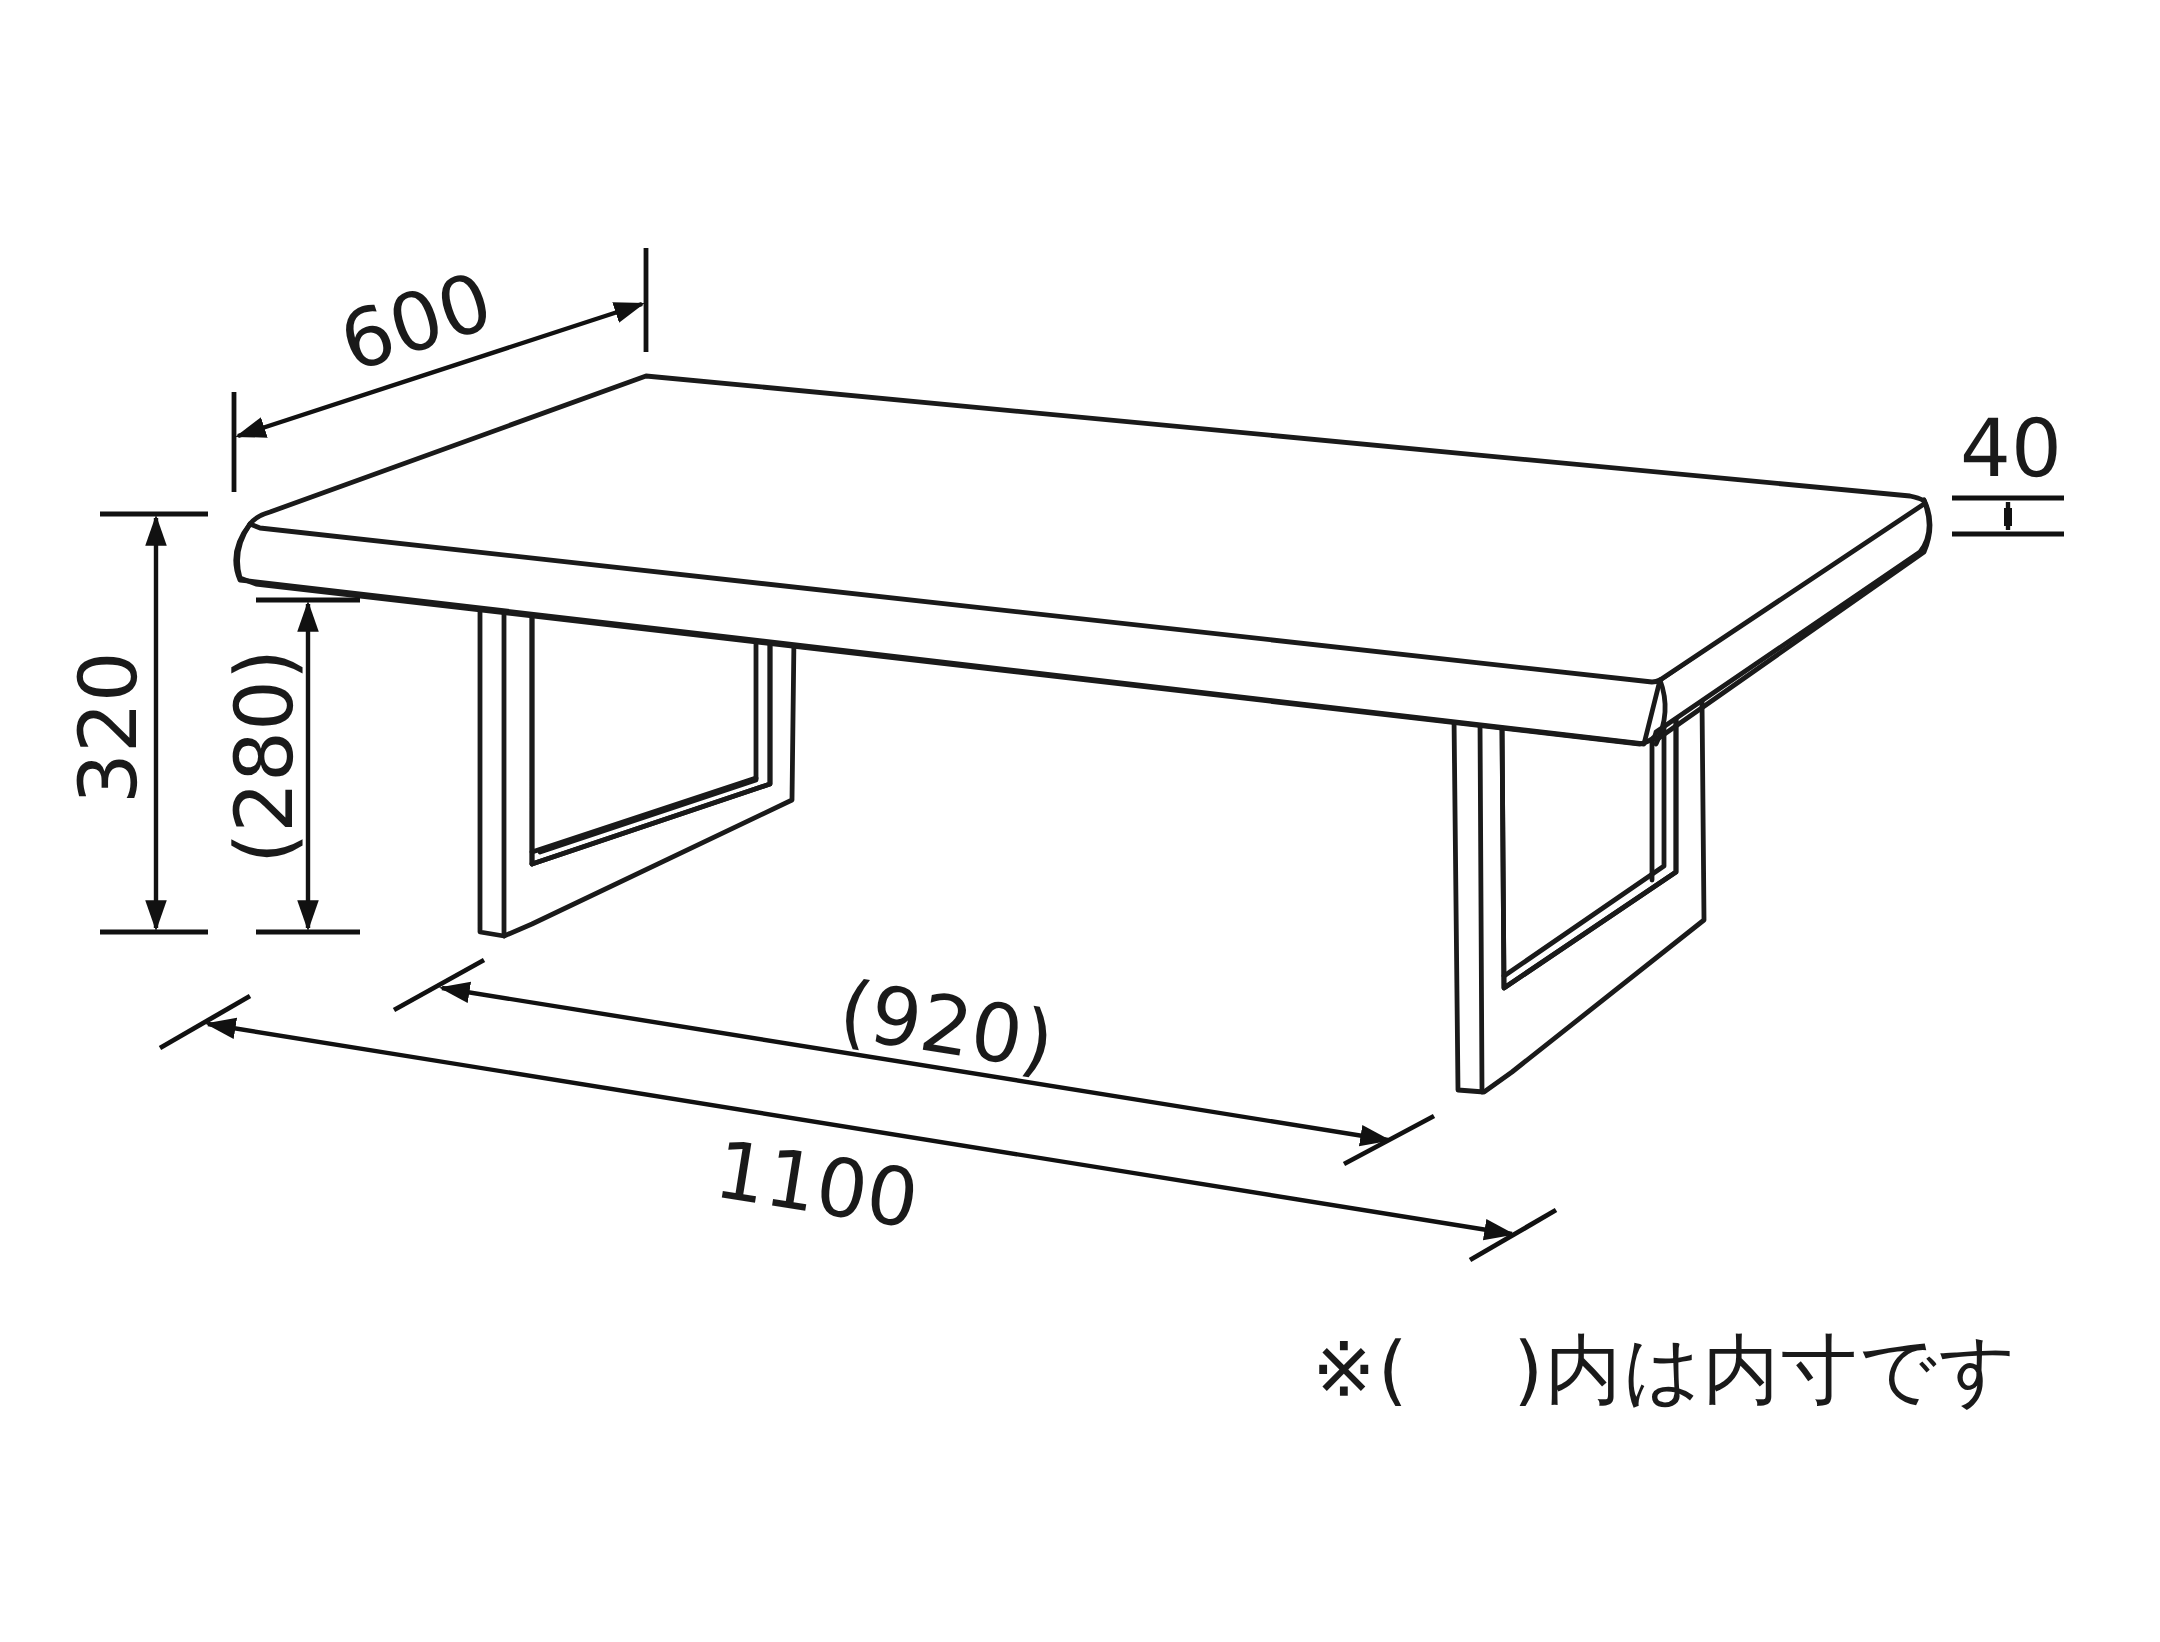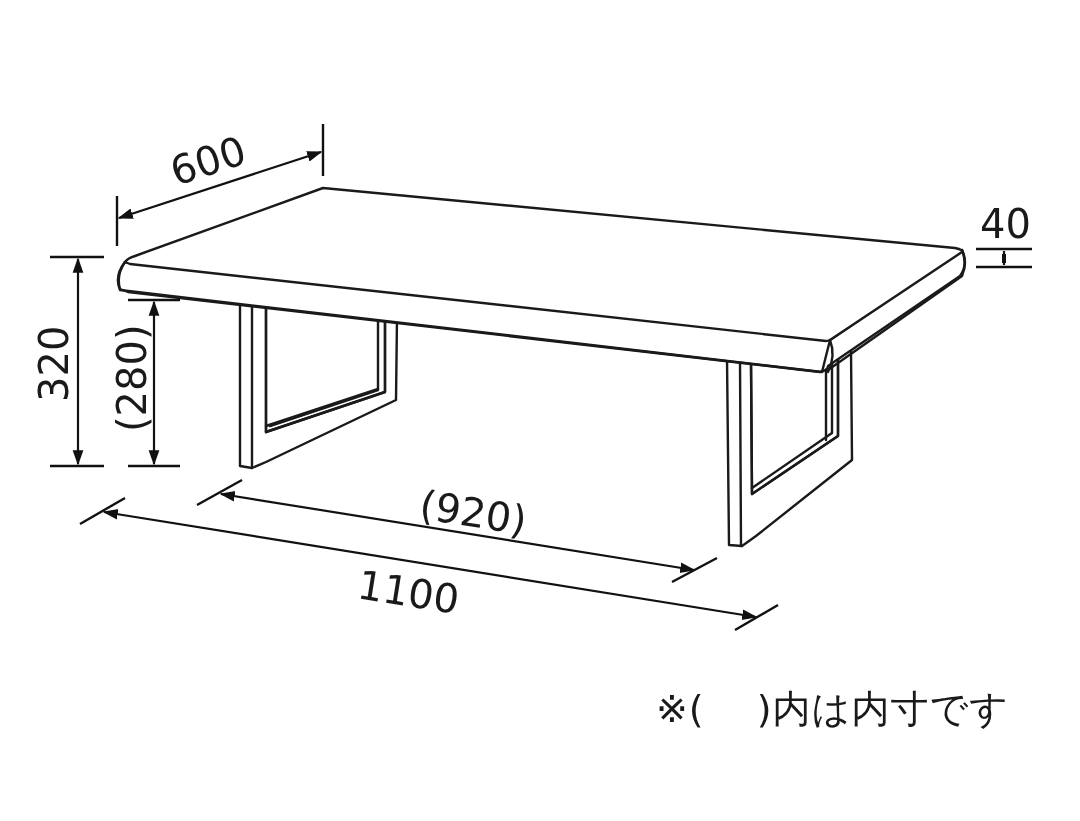--- a/index.html
+++ b/index.html
@@ -3,21 +3,21 @@
   <meta charset="utf-8">
   <style>
     html, body { margin: 0; padding: 0; background: #ffffff; }
     body { width: 1080px; height: 821px; overflow: hidden; position: relative; font-family: "DejaVu Sans", "Liberation Sans", sans-serif; }
     svg.drawing { position: absolute; left: 0; top: 0; width: 1080px; height: 821px; }
     .ln { stroke: #1a1a1a; stroke-width: 2.4; fill: none; stroke-linejoin: round; stroke-linecap: round; }
     .face { fill: #ffffff; stroke: #1a1a1a; stroke-width: 2.4; stroke-linejoin: round; }
     .dim { stroke: #111; stroke-width: 2.2; fill: none; }
     .tick { stroke: #111; stroke-width: 2.4; }
     .lbl { font-family: "DejaVu Sans", "Liberation Sans", sans-serif; font-size: 40px; fill: #1a1a1a; }
-    .note { position: absolute; left: 656px; top: 684px; font-size: 38px; color: #1a1a1a; font-family: "DejaVu Sans", sans-serif; letter-spacing: 1px; white-space: pre; }
+    .note { position: absolute; left: 656px; top: 660px; font-size: 38px; color: #1a1a1a; font-family: "DejaVu Sans", sans-serif; letter-spacing: 1px; white-space: pre; }
   </style>
 </head>
 <body>
 
 <svg class="drawing" viewBox="0 0 1080 821" xmlns="http://www.w3.org/2000/svg">
   <defs>
     <marker id="arr" viewBox="0 0 10 10" refX="9" refY="5" markerWidth="7" markerHeight="7" orient="auto-start-reverse">
       <path d="M0,1.5 L10,5 L0,8.5 z" fill="#111"></path>
     </marker>
   </defs>

